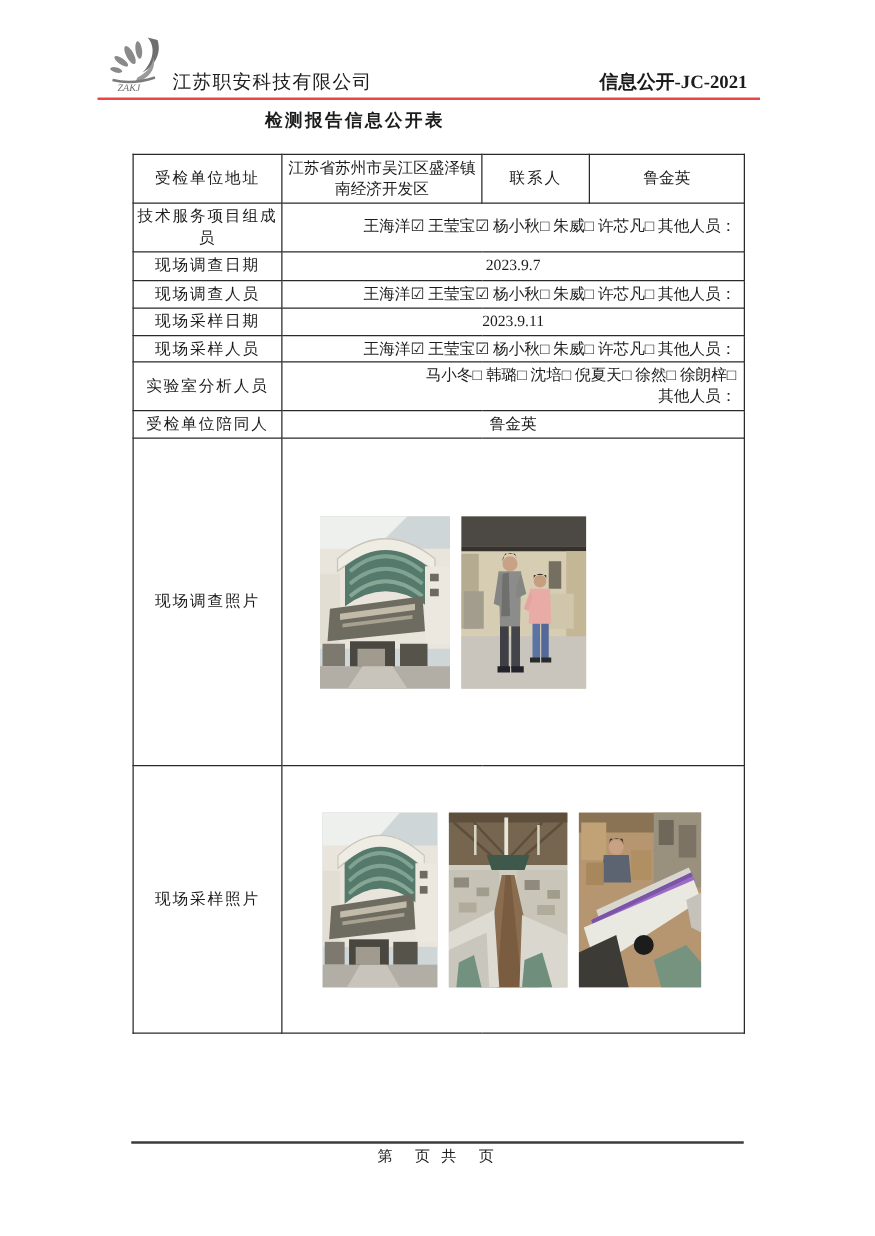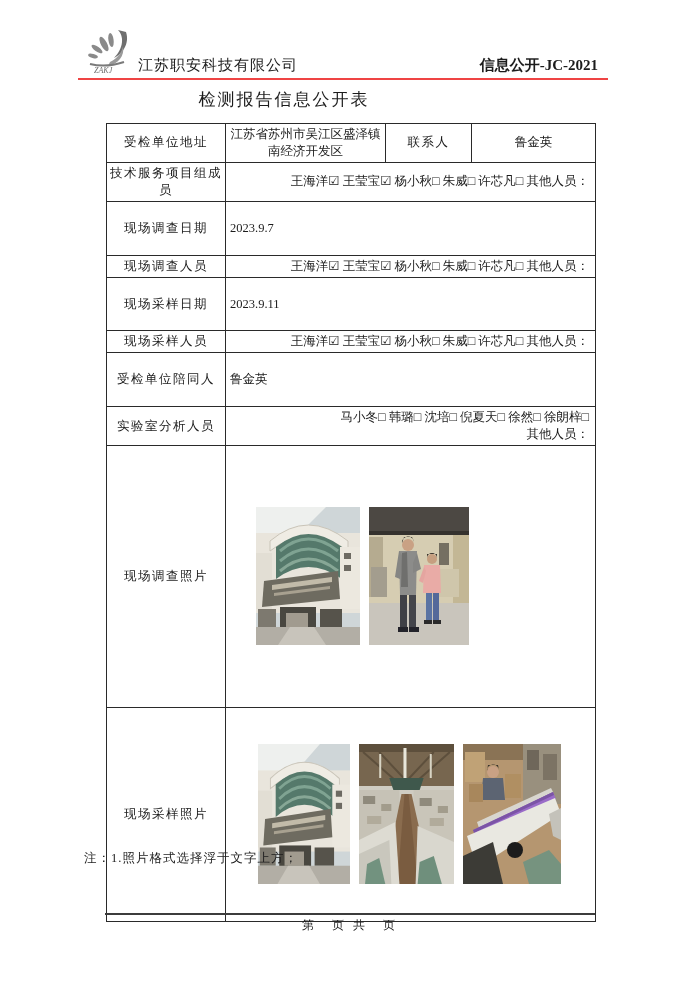--- a/index.html
+++ b/index.html
@@ -8,29 +8,29 @@
   .page { position:relative; width:700px; height:989px; background:#ffffff; overflow:hidden; }
 
   
   .hdr { position:absolute; left:78px; top:28px; width:530px; height:52px;
          border-bottom:2px solid #ef4444; }
   .hdr .logo { position:absolute; left:6px; top:0; }
   .hdr .company { position:absolute; left:60px; bottom:3px; font-size:15px; letter-spacing:1px; }
   .hdr .doccode { position:absolute; right:10px; bottom:3px; font-size:15px; font-weight:bold; }
 
   .title { position:absolute; left:0; top:88px; width:568px; text-align:center;
-           font-size:17px; font-weight:normal; letter-spacing:2px; }
+           font-size:14px; font-weight:bold; letter-spacing:2px; }
 
   
   table.form { position:absolute; left:106px; top:123px; border-collapse:collapse;
                table-layout:fixed; width:489px; font-size:12.5px; }
   table.form td { border:1px solid #2a2a2a; vertical-align:middle; line-height:1.35; }
   td.lbl { text-align:center; letter-spacing:1.5px; padding:2px 3px; }
   td.val { padding:2px 6px; text-align:right; }
-  td.ctr { text-align:left; padding:18px 4px; }
+  td.ctr { text-align:center; padding:2px 4px; }
   td.vctr { text-align:center; padding:2px 4px; }
   .two-line { line-height:1.4; }
 
   .photocell { padding:0 !important; vertical-align:middle; }
   .photos { display:flex; align-items:center; }
   .photos.row1 { margin-left:30px; gap:9px; }
   .photos.row2 { margin-left:32px; gap:9px; }
   .photo { display:block; background:#ddd; }
   .photo svg { display:block; }
 
@@ -101,31 +101,31 @@
     <tr style="height:20px">
       <td class="lbl">现场采样日期</td>
       <td class="ctr" colspan="3">2023.9.11</td>
     </tr>
 
     <tr style="height:19px">
       <td class="lbl">现场采样人员</td>
       <td class="val" colspan="3">王海洋☑ 王莹宝☑ 杨小秋□ 朱威□ 许芯凡□ 其他人员：</td>
     </tr>
 
-    <tr style="height:20px">
-      <td class="lbl">受检单位陪同人</td>
-      <td class="ctr" colspan="3">鲁金英</td>
-    </tr>
-
     <tr style="height:36px">
       <td class="lbl">实验室分析人员</td>
       <td class="val two-line" colspan="3">
         <div>马小冬□ 韩璐□ 沈培□ 倪夏天□ 徐然□ 徐朗梓□</div>
         <div>其他人员：</div>
       </td>
+    </tr>
+
+    <tr style="height:20px">
+      <td class="lbl">受检单位陪同人</td>
+      <td class="ctr" colspan="3">鲁金英</td>
     </tr>
 
     <tr style="height:262px">
       <td class="lbl">现场调查照片</td>
       <td class="photocell" colspan="3">
         <div class="photos row1">
           <span class="photo">
             <svg width="104" height="138" viewBox="0 0 104 138" preserveAspectRatio="none">
               <rect width="104" height="138" fill="#cfd6d8"></rect>
               <polygon points="0,0 70,0 0,70" fill="#eef0ee"></polygon>
@@ -263,18 +263,17 @@
               <polygon points="0,112 30,98 40,140 0,140" fill="#3c3b36"></polygon>
               <polygon points="60,118 86,106 98,120 98,140 66,140" fill="#76937f"></polygon>
             </svg>
           </span>
         </div>
       </td>
     </tr>
   </tbody>
     </table>
 
-  <div class="note">注：1.照片格式选择浮于文字上方；</div>
 
   <div class="footline"></div>
   <div class="foottext">第　页 共　页</div>
 
 </div>
 
 </body></html>

